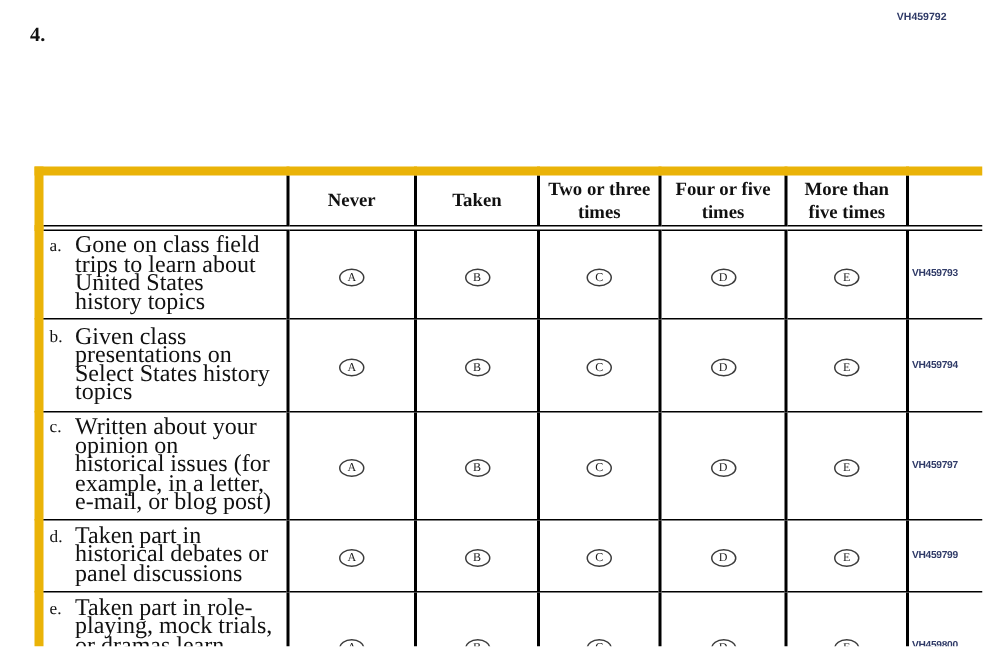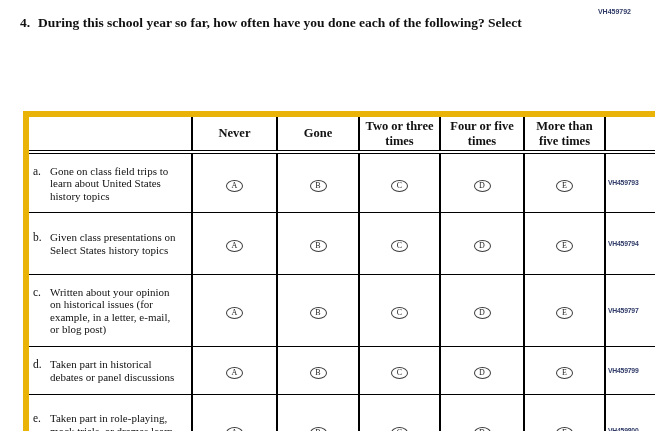--- a/index.html
+++ b/index.html
@@ -76,21 +76,21 @@
   }
   .stem-inner { display: flex; align-items: flex-start; }
   .row-letter {
     flex: 0 0 17px;
     font-size: 11.5px;
     line-height: 12.5px;
   }
   .row-text {
     flex: 0 1 auto;
     max-width: 132px;
-    font-size: 11px;
+    font-size: 16px;
     line-height: 12.5px;
   }
   td.bubble-cell { text-align: center; }
   .bubble {
     display: inline-block;
     width: 17px;
     height: 12px;
     border: 1px solid #3c3c3c;
     border-radius: 50%;
     font-size: 8px;
@@ -117,38 +117,37 @@
 </style>
 </head>
 <body>
 
 <div class="canvas">
 
   <div class="form-code-top">VH459792</div>
 
   <div class="question">
     <span class="qnum">4.</span>
-    <span class="qline">During this school year so far, how often have you done each of the following? Select</span>
   </div>
 
   <table class="freq">
     <colgroup>
       <col class="c-stem">
         <col class="c-never">
         <col class="c-once">
         <col class="c-two">
         <col class="c-four">
         <col class="c-more">
         <col class="c-code">
     </colgroup>
     <thead>
       <tr>
         <th></th>
         <th>Never</th>
-        <th>Gone</th>
+        <th>Taken</th>
         <th>Two or three times</th>
         <th>Four or five times</th>
         <th>More than five times</th>
         <th></th>
       </tr>
     </thead>
     <tbody>
       <tr class="r-a">
         <td class="stem">
           <div class="stem-inner">

